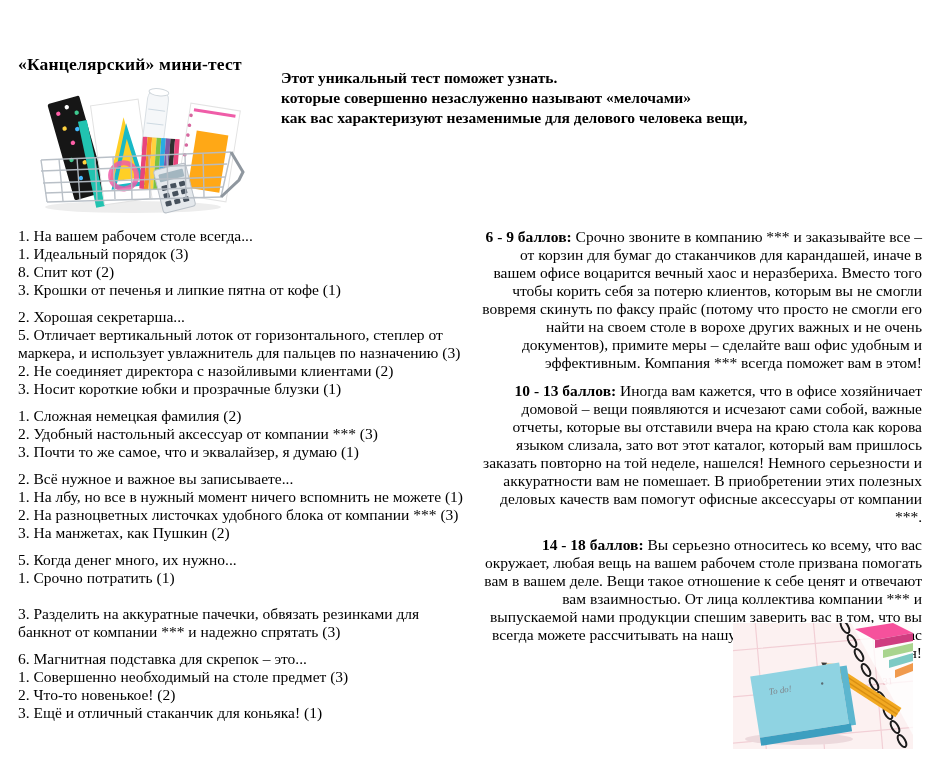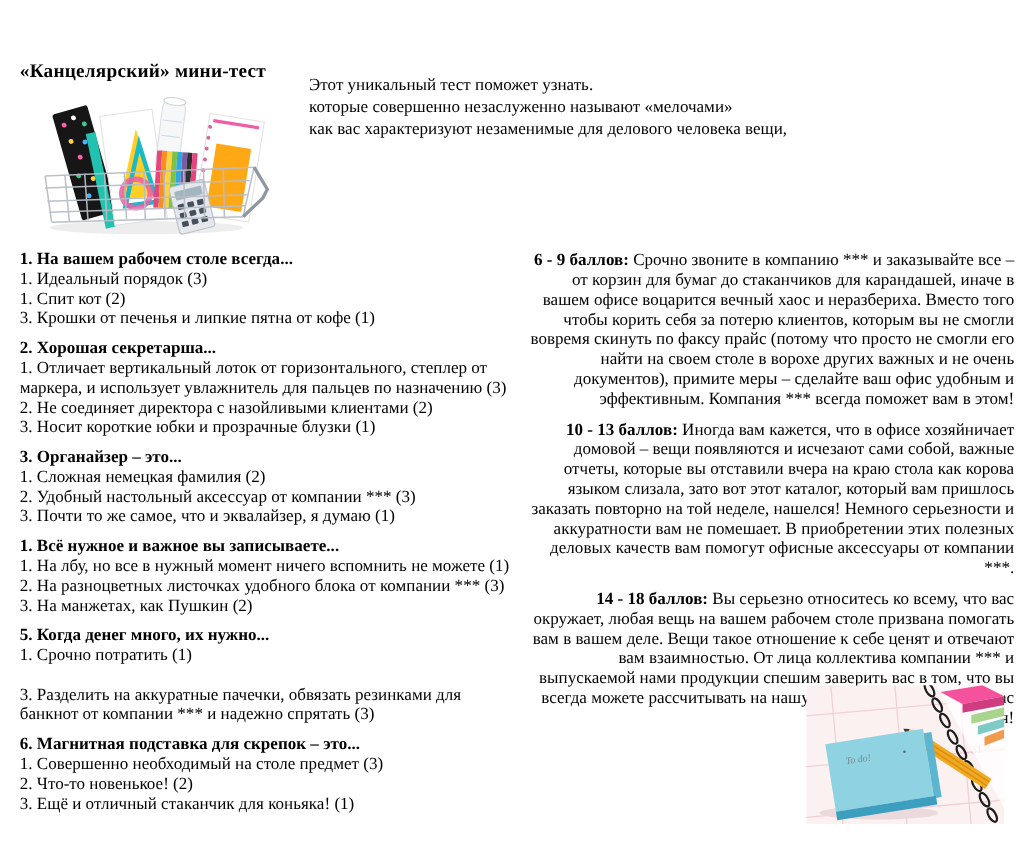--- a/index.html
+++ b/index.html
@@ -1,25 +1,25 @@
 <!DOCTYPE html>
 <html><head>
 <meta charset="utf-8">
 <style>
   html,body{margin:0;padding:0;}
   body{
     width:927px;height:769px;background:#ffffff;color:#000;
     font-family:"Liberation Serif", serif;position:relative;overflow:hidden;
   }
   .doc-title{position:absolute;left:18px;top:16px;font-size:17.5px;font-weight:bold;letter-spacing:.2px;margin-top:38px;}
-  .intro{position:absolute;left:281px;top:68px;font-size:15.5px;line-height:20px;white-space:nowrap;}
+  .intro{position:absolute;left:281px;top:68px;font-size:15.5px;line-height:20px;white-space:nowrap;font-weight:bold;}
   .basket-img{position:absolute;left:25px;top:80px;width:220px;height:135px;}
   .q-col{position:absolute;left:18px;top:227px;width:456px;font-size:15.5px;line-height:18px;}
   .q-block{margin:0 0 9px 0;}
-  .q-head{font-weight:bold;}
+  .q-head{font-weight:normal;}
   .opt-gap{height:18px;}
   .r-col{position:absolute;left:482px;top:228px;width:440px;font-size:15.5px;line-height:18px;text-align:right;}
   .r-col p{margin:0 0 10px 0;}
   .score{font-weight:bold;}
   .notes-img{position:absolute;left:733px;top:623px;width:180px;height:126px;}
 </style>
 </head>
 <body>
 
 <div class="doc-title">«Канцелярский» мини-тест</div>
@@ -107,37 +107,36 @@
       <path d="M34 79 L38 121 M52 78 L55 120 M70 77 L72 120 M88 77 L90 119 M106 76 L107 119 M124 75 L125 118 M142 75 L143 118 M160 74 L161 118 M178 73 L179 117"></path>
     </g>
     <path d="M206 72 L218 92 L214 100 L196 117" fill="none" stroke="#8f979f" stroke-width="3"></path>
   </svg>
 </div>
 
 <div class="q-col">
   <div class="q-block">
     <div class="q-head">1. На вашем рабочем столе всегда...</div>
     <div>1. Идеальный порядок (3)</div>
-    <div>1. Спит кот (2)</div>
+    <div>8. Спит кот (2)</div>
     <div>3. Крошки от печенья и липкие пятна от кофе (1)</div>
   </div>
   <div class="q-block">
     <div class="q-head">2. Хорошая секретарша...</div>
-    <div>1. Отличает вертикальный лоток от горизонтального, степлер от маркера, и использует увлажнитель для пальцев по назначению (3)</div>
+    <div>5. Отличает вертикальный лоток от горизонтального, степлер от маркера, и использует увлажнитель для пальцев по назначению (3)</div>
     <div>2. Не соединяет директора с назойливыми клиентами (2)</div>
     <div>3. Носит короткие юбки и прозрачные блузки (1)</div>
   </div>
   <div class="q-block">
-    <div class="q-head">3. Органайзер – это...</div>
     <div>1. Сложная немецкая фамилия (2)</div>
     <div>2. Удобный настольный аксессуар от компании *** (3)</div>
     <div>3. Почти то же самое, что и эквалайзер, я думаю (1)</div>
   </div>
   <div class="q-block">
-    <div class="q-head">1. Всё нужное и важное вы записываете...</div>
+    <div class="q-head">2. Всё нужное и важное вы записываете...</div>
     <div>1. На лбу, но все в нужный момент ничего вспомнить не можете (1)</div>
     <div>2. На разноцветных листочках удобного блока от компании *** (3)</div>
     <div>3. На манжетах, как Пушкин (2)</div>
   </div>
   <div class="q-block">
     <div class="q-head">5. Когда денег много, их нужно...</div>
     <div>1. Срочно потратить (1)</div>
     <div class="opt-gap"></div>
     <div>3. Разделить на аккуратные пачечки, обвязать резинками для банкнот от компании *** и надежно спрятать (3)</div>
   </div>

